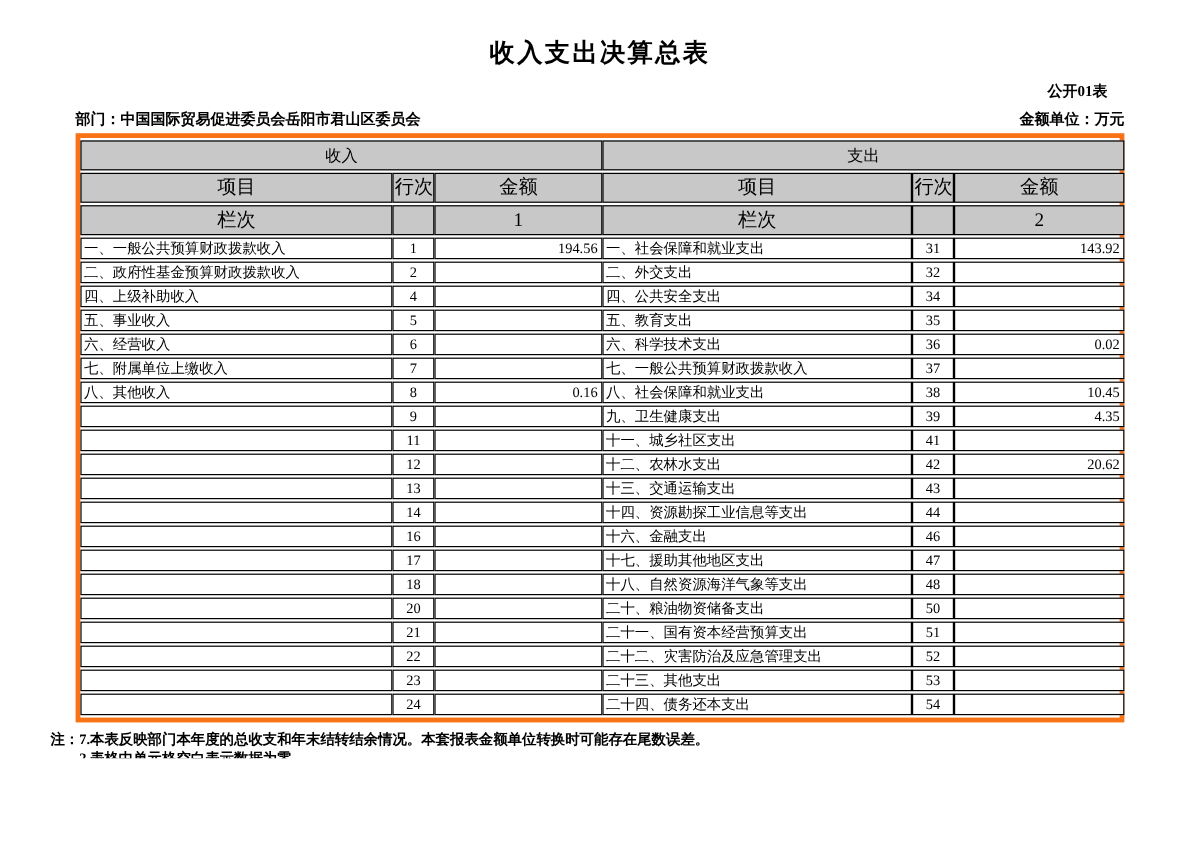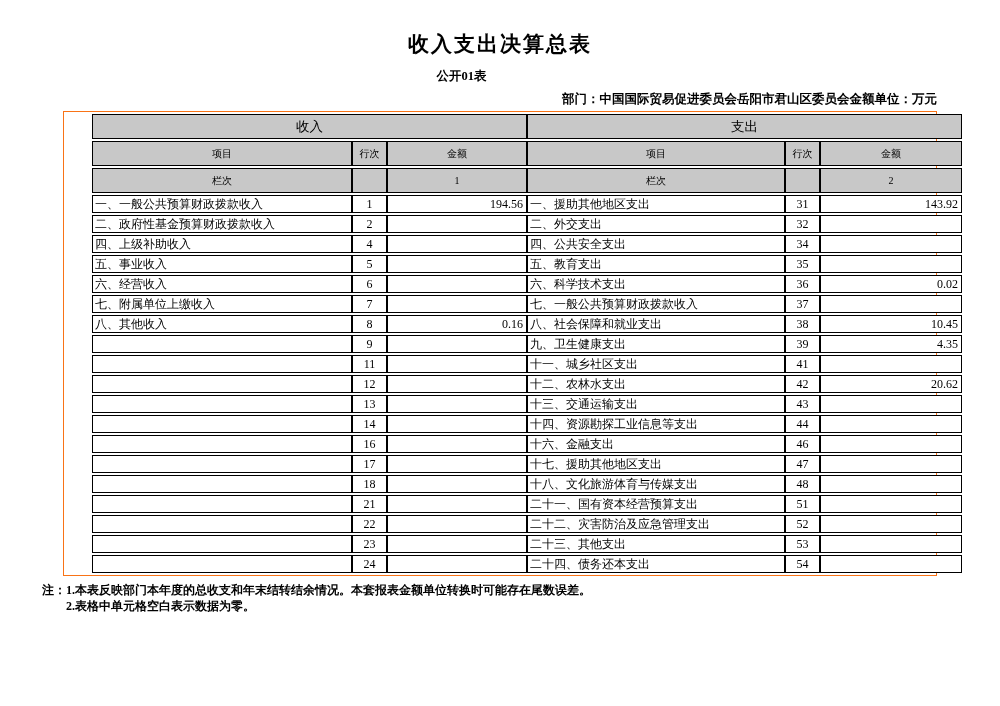--- a/index.html
+++ b/index.html
@@ -13,53 +13,52 @@
   }
   .doc-title{
     padding-top:30px;
     text-align:center;
     font-size:21px;
     font-weight:bold;
     letter-spacing:2px;
   }
   .table-code{
     margin:10px 77px 0 0;
-    text-align:center;
+    text-align:right;
     font-size:12.5px;
     font-weight:bold;
   }
   .meta-row{
     display:flex;
-    justify-content:flex-end;
+    justify-content:space-between;
     margin:6px 63px 0 63px;
     font-size:12.5px;
     font-weight:bold;
   }
   .table-wrap{
     margin:3px 63px 0 63px;
-    border:1px solid #f97316;
-    padding-left:28px;
+    border:4px solid #f97316;
   }
   table.fin{
     width:870px;
     table-layout:fixed;
     border-collapse:separate;
     border-spacing:0 2px;
     font-size:12px;
   }
   table.fin td{
     border:1px solid #000;
     overflow:hidden;
     white-space:nowrap;
   }
   td.hdr{
     background:#c8c8c8;
     text-align:center;
     height:21px;
-    font-size:10px;
+    font-size:16px;
   }
   td.hdr.big{font-size:13.5px;}
   tbody.data td{
     height:14px;
     line-height:14px;
     background:#fff;
   }
   td.item{text-align:left;padding:0 2px;}
   td.rownum{text-align:center;}
   td.amount{text-align:right;padding:0 3px;}
@@ -116,21 +115,21 @@
           <td class="hdr">栏次</td>
           <td class="hdr"></td>
           <td class="hdr">2</td>
         </tr>
       </thead>
       <tbody class="data">
           <tr>
             <td class="item">一、一般公共预算财政拨款收入</td>
             <td class="rownum">1</td>
             <td class="amount">194.56</td>
-            <td class="item">一、援助其他地区支出</td>
+            <td class="item">一、社会保障和就业支出</td>
             <td class="rownum">31</td>
             <td class="amount">143.92</td>
           </tr>
           <tr>
             <td class="item">二、政府性基金预算财政拨款收入</td>
             <td class="rownum">2</td>
             <td class="amount"></td>
             <td class="item">二、外交支出</td>
             <td class="rownum">32</td>
             <td class="amount"></td>
@@ -228,22 +227,30 @@
             <td class="rownum">17</td>
             <td class="amount"></td>
             <td class="item">十七、援助其他地区支出</td>
             <td class="rownum">47</td>
             <td class="amount"></td>
           </tr>
           <tr>
             <td class="item"></td>
             <td class="rownum">18</td>
             <td class="amount"></td>
-            <td class="item">十八、文化旅游体育与传媒支出</td>
+            <td class="item">十八、自然资源海洋气象等支出</td>
             <td class="rownum">48</td>
+            <td class="amount"></td>
+          </tr>
+          <tr>
+            <td class="item"></td>
+            <td class="rownum">20</td>
+            <td class="amount"></td>
+            <td class="item">二十、粮油物资储备支出</td>
+            <td class="rownum">50</td>
             <td class="amount"></td>
           </tr>
           <tr>
             <td class="item"></td>
             <td class="rownum">21</td>
             <td class="amount"></td>
             <td class="item">二十一、国有资本经营预算支出</td>
             <td class="rownum">51</td>
             <td class="amount"></td>
           </tr>
@@ -271,18 +278,18 @@
             <td class="rownum">54</td>
             <td class="amount"></td>
           </tr>
         </tbody>
     </table>
   </div>
 
   <div class="notes">
     <span>注：</span>
     <div class="note-lines">
-      <div>1.本表反映部门本年度的总收支和年末结转结余情况。本套报表金额单位转换时可能存在尾数误差。</div>
+      <div>7.本表反映部门本年度的总收支和年末结转结余情况。本套报表金额单位转换时可能存在尾数误差。</div>
       <div>2.表格中单元格空白表示数据为零。</div>
     </div>
   </div>
 
 </div>
 
 </body></html>

